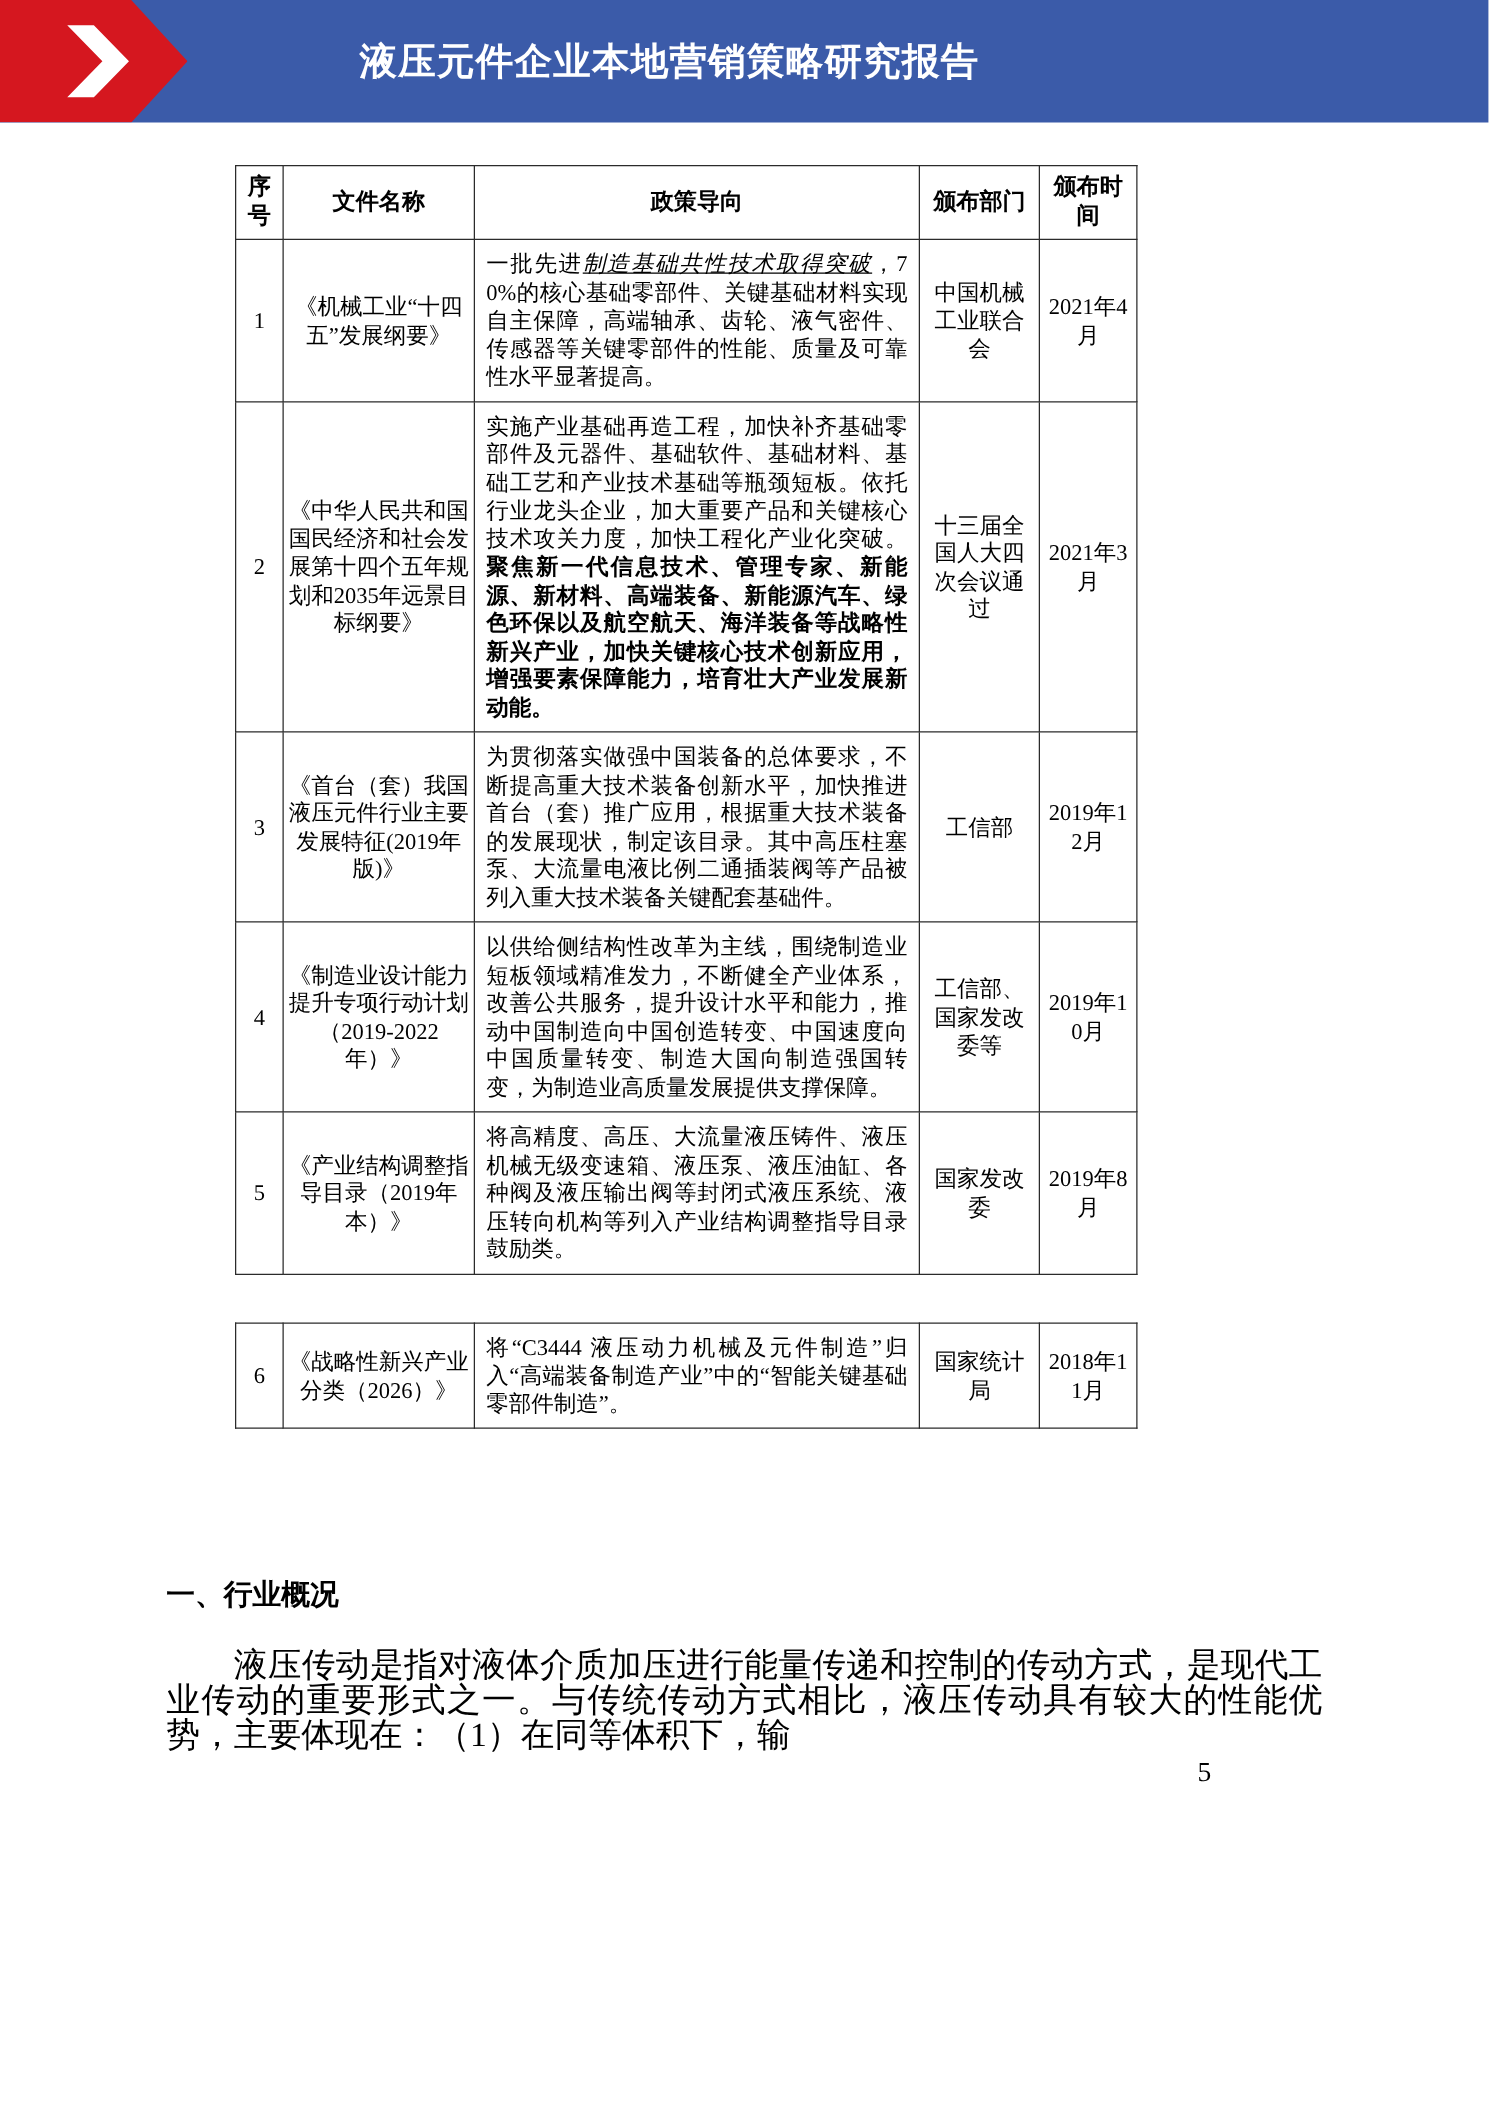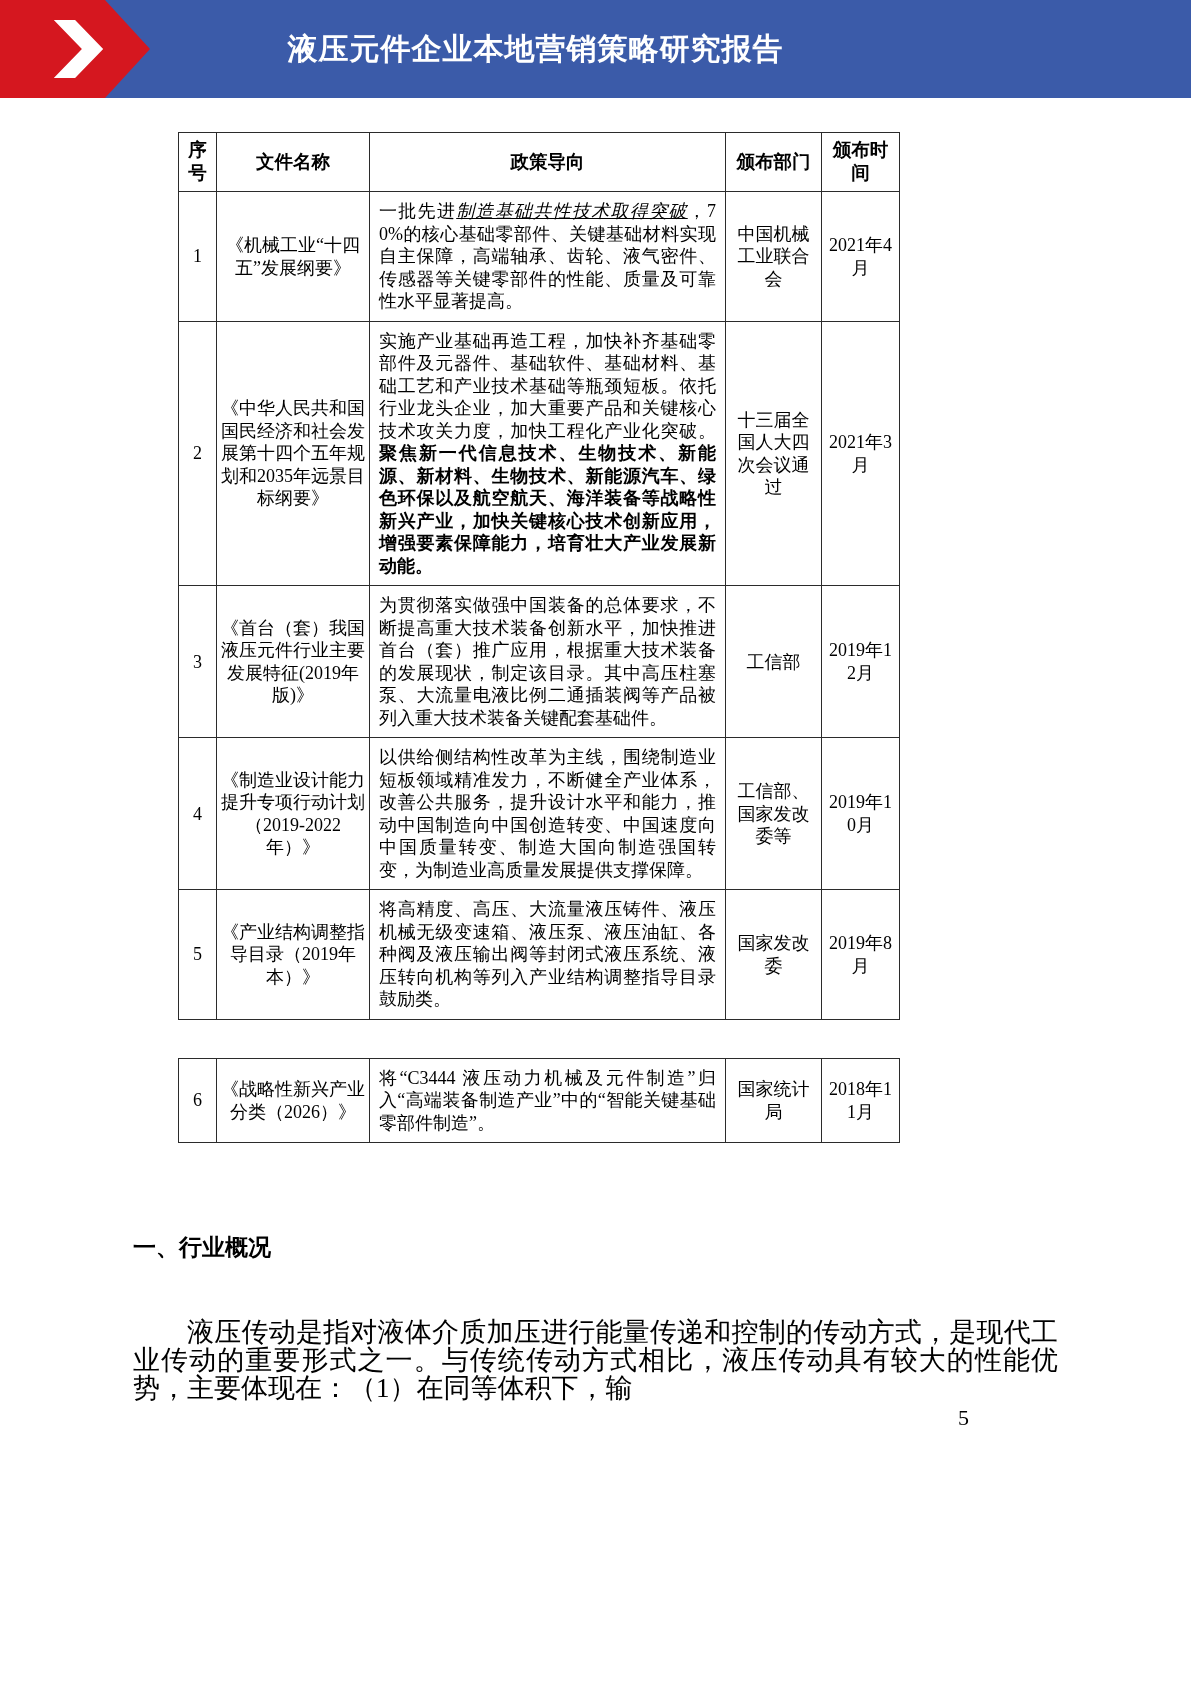--- a/index.html
+++ b/index.html
@@ -50,21 +50,21 @@
     font-weight: bold;
     font-size: 30px;
     letter-spacing: 1px;
     white-space: nowrap;
   }
 
   
   .content-tables {
     position: absolute;
     top: 132px;
-    left: 178px;
+    left: 188px;
     width: 721px;
   }
   table.policy-table {
     width: 721px;
     border-collapse: collapse;
     table-layout: fixed;
     font-size: 18px;
     line-height: 1.25;
   }
   table.policy-table.second { margin-top: 38px; }
@@ -98,21 +98,21 @@
     position: absolute;
     top: 1172px;
     left: 133px;
     font-family: "Liberation Sans", "DejaVu Sans", sans-serif;
     font-weight: bold;
     font-size: 24px;
     white-space: nowrap;
   }
   .sub-heading {
     position: absolute;
-    top: 1232px;
+    top: 1260px;
     left: 133px;
     font-family: "Liberation Sans", "DejaVu Sans", sans-serif;
     font-weight: bold;
     font-size: 23px;
     white-space: nowrap;
   }
   .body-paragraph {
     position: absolute;
     top: 1318px;
     left: 133px;
@@ -223,21 +223,21 @@
           <tr>
             <td class="col-no"><span>1</span></td>
             <td class="col-name"><span>《机械工业“十四五”发展纲要》</span></td>
             <td class="col-policy"><span>一批先进</span><span style="text-decoration: underline; font-style: italic;">制造基础共性技术取得突破</span><span>，70%的核心基础零部件、关键基础材料实现自主保障，高端轴承、齿轮、液气密件、传感器等关键零部件的性能、质量及可靠性水平显著提高。</span></td>
             <td class="col-dept"><span>中国机械工业联合会</span></td>
             <td class="col-date"><span>2021年4月</span></td>
           </tr>
           <tr>
             <td class="col-no"><span>2</span></td>
             <td class="col-name"><span>《中华人民共和国国民经济和社会发展第十四个五年规划和2035年远景目标纲要》</span></td>
-            <td class="col-policy"><span>实施产业基础再造工程，加快补齐基础零部件及元器件、基础软件、基础材料、基础工艺和产业技术基础等瓶颈短板。依托行业龙头企业，加大重要产品和关键核心技术攻关力度，加快工程化产业化突破。</span><span style="font-weight: bold;">聚焦新一代信息技术、生物技术、新能源、新材料、生物技术、新能源汽车、绿色环保以及航空航天、海洋装备等战略性新兴产业，加快关键核心技术创新应用，增强要素保障能力，培育壮大产业发展新动能。</span></td>
+            <td class="col-policy"><span>实施产业基础再造工程，加快补齐基础零部件及元器件、基础软件、基础材料、基础工艺和产业技术基础等瓶颈短板。依托行业龙头企业，加大重要产品和关键核心技术攻关力度，加快工程化产业化突破。</span><span style="font-weight: bold;">聚焦新一代信息技术、管理专家、新能源、新材料、高端装备、新能源汽车、绿色环保以及航空航天、海洋装备等战略性新兴产业，加快关键核心技术创新应用，增强要素保障能力，培育壮大产业发展新动能。</span></td>
             <td class="col-dept"><span>十三届全国人大四次会议通过</span></td>
             <td class="col-date"><span>2021年3月</span></td>
           </tr>
           <tr>
             <td class="col-no"><span>3</span></td>
             <td class="col-name"><span>《首台（套）我国液压元件行业主要发展特征(2019年版)》</span></td>
             <td class="col-policy"><span>为贯彻落实做强中国装备的总体要求，不断提高重大技术装备创新水平，加快推进首台（套）推广应用，根据重大技术装备的发展现状，制定该目录。其中高压柱塞泵、大流量电液比例二通插装阀等产品被列入重大技术装备关键配套基础件。</span></td>
             <td class="col-dept"><span>工信部</span></td>
             <td class="col-date"><span>2019年12月</span></td>
           </tr>

